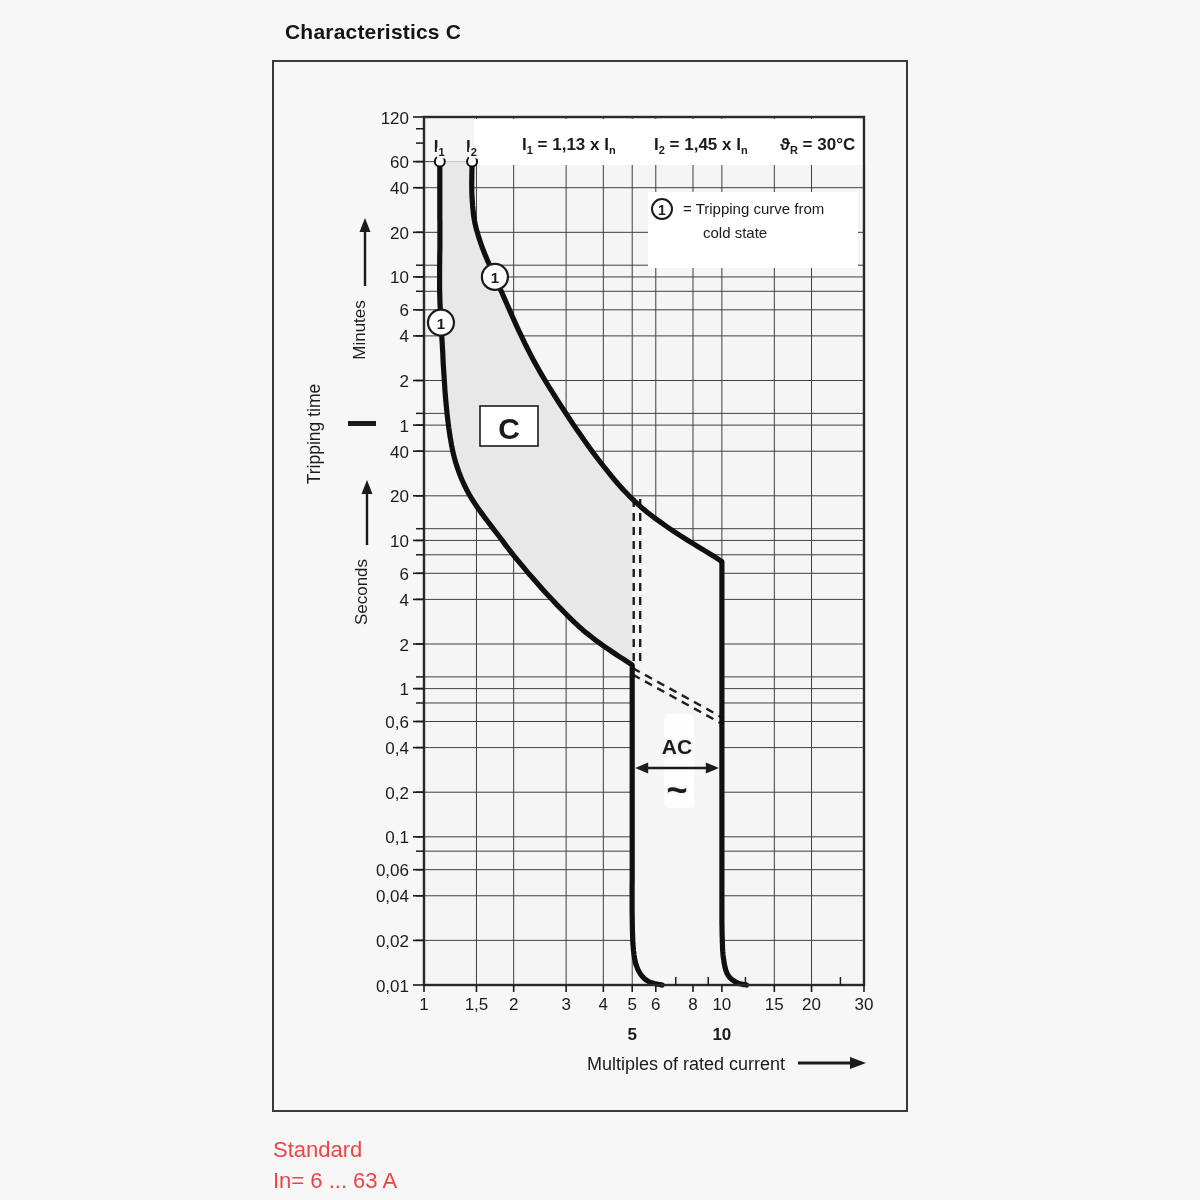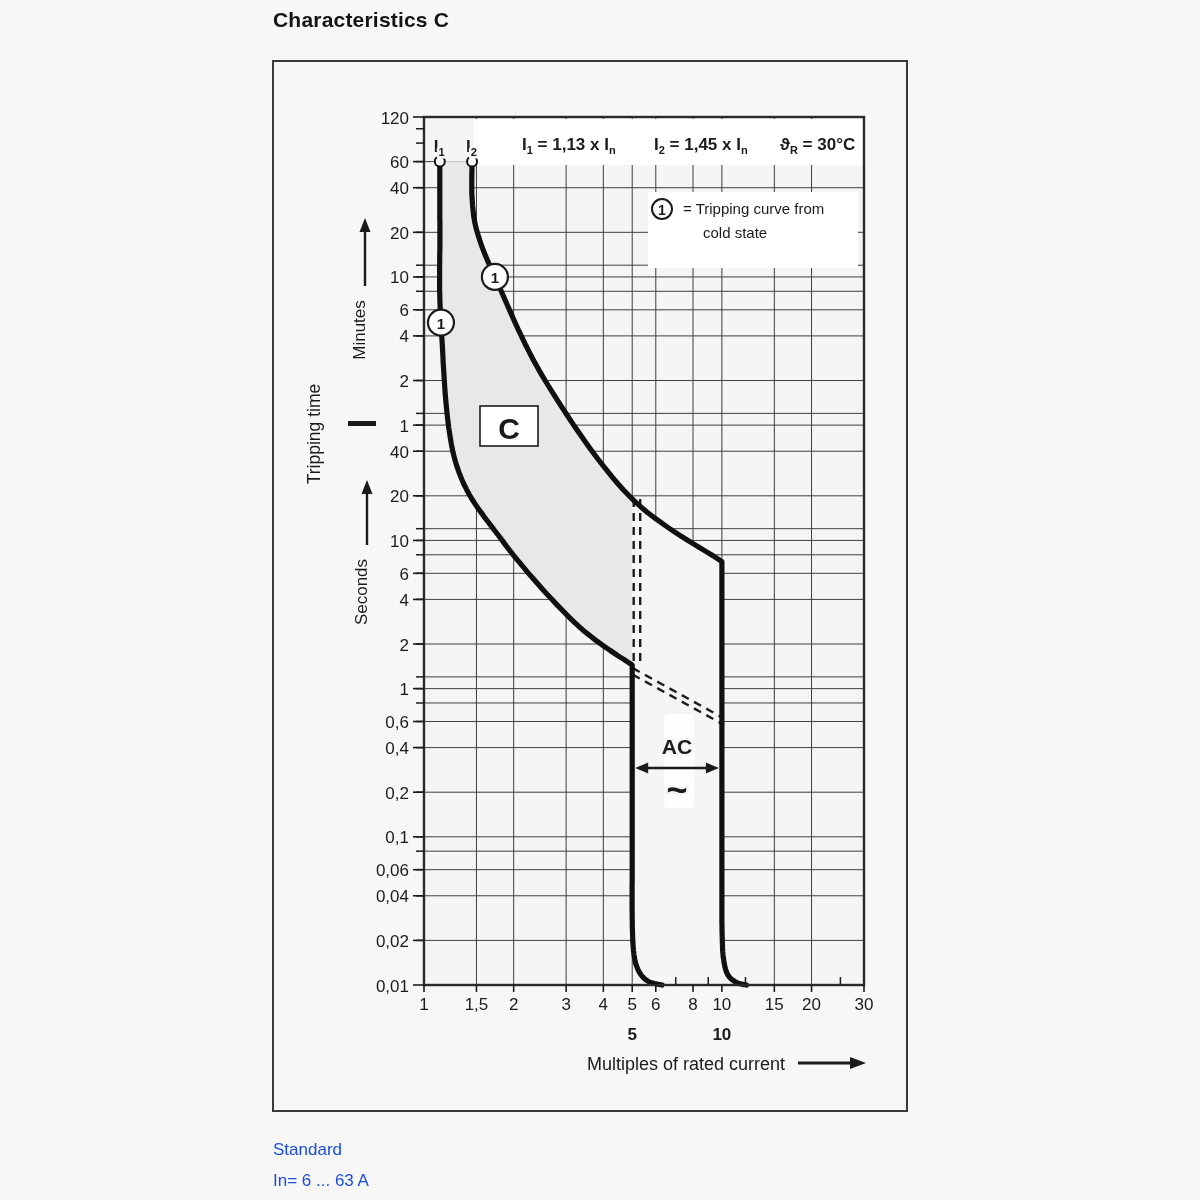--- a/index.html
+++ b/index.html
@@ -3,31 +3,31 @@
 <meta charset="utf-8">
 <style>
   html,body{margin:0;padding:0;}
   body{
     width:1200px;height:1200px;position:relative;overflow:hidden;
     background:#f7f7f7;
     font-family:"Liberation Sans","DejaVu Sans",sans-serif;
     color:#1b1b1b;
   }
   .title{
-    position:absolute;left:273px;top:8px;margin:0;
+    position:absolute;left:273px;top:8px;margin:12px;
     font-size:21px;font-weight:bold;letter-spacing:.2px;color:#141414;
   }
   .chart-box{
     position:absolute;left:272px;top:60px;width:636px;height:1052px;
     box-sizing:border-box;border:2px solid #3a3a3a;background:#f7f7f7;
   }
   .chart-box svg{display:block;}
   .footer{
     position:absolute;left:273px;top:1134px;
-    font-size:17px;line-height:31px;color:#1d4ed8;
+    font-size:22px;line-height:31px;color:#ef4444;
   }
   text{font-family:"Liberation Sans","DejaVu Sans",sans-serif;}
 </style>
 </head>
 <body>
 
 <h1 class="title">Characteristics C</h1>
 
 <div class="chart-box">
   <svg id="chart" width="632" height="1048" viewBox="0 0 632 1048">

